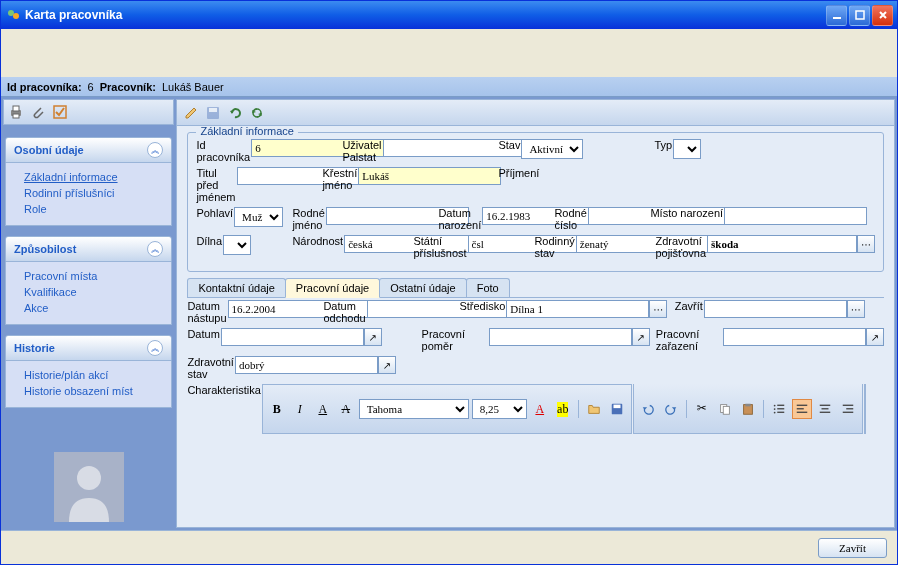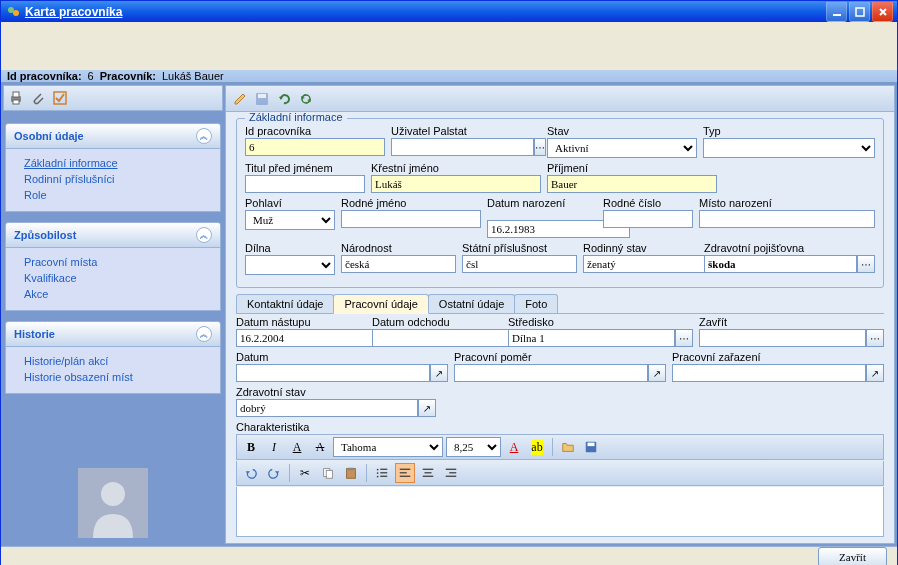--- a/index.html
+++ b/index.html
@@ -1,20 +1,20 @@
 <!DOCTYPE html>
 <html><head>
 <meta charset="utf-8">
 <style>
   * { box-sizing: border-box; margin: 0; padding: 0; }
   body { font-family: Tahoma, sans-serif; font-size: 11px; background: #ece9d8; overflow: hidden; }
   
   .window { width: 898px; height: 565px; border: 1px solid #0831d9; background: #ece9d8; display: flex; flex-direction: column; }
   
-  .titlebar { height: 28px; background: linear-gradient(to bottom, #3c8cf0 0%, #0f5de6 50%, #0831d9 100%); display: flex; align-items: center; padding: 0 4px; color: white; text-decoration: underline; }
+  .titlebar { height: 28px; background: linear-gradient(to bottom, #3c8cf0 0%, #0f5de6 50%, #0831d9 100%); display: flex; align-items: center; padding: 0 4px; color: white; }
   .titlebar-icon { width: 16px; height: 16px; margin-right: 4px; }
   .titlebar-text { flex: 1; font-weight: bold; font-size: 12px; }
   .titlebar-btns { display: flex; gap: 2px; }
   .titlebar-btn { width: 21px; height: 21px; border-radius: 3px; display: flex; align-items: center; justify-content: center; font-weight: bold; cursor: pointer; }
   .btn-min, .btn-max { background: linear-gradient(to bottom, #6fa8f5, #2b6ad6); border: 1px solid #fff3; }
   .btn-close { background: linear-gradient(to bottom, #f07460, #d62f0a); border: 1px solid #fff3; color: white; }
   
   .infobar { height: 20px; background: linear-gradient(to bottom, #b8d0f0, #a6c3eb); border-bottom: 1px solid #7a9cc7; display: flex; align-items: center; padding: 0 6px; gap: 6px; margin-top: 48px; }
   .infobar b { font-weight: bold; }
   
@@ -38,21 +38,21 @@
   .content { flex: 1; background: #e4ecf7; border: 1px solid #99b4d8; display: flex; flex-direction: column; }
   .content-toolbar { height: 26px; background: linear-gradient(to bottom, #e4ecf7, #c5d6ed); border-bottom: 1px solid #99b4d8; display: flex; align-items: center; padding: 0 6px; gap: 6px; }
   .content-toolbar .ico { width: 16px; height: 16px; cursor: pointer; }
   
   .form-area { flex: 1; padding: 6px 10px; overflow: auto; }
   
   .fieldset { border: 1px solid #99b4d8; border-radius: 3px; padding: 6px 8px 8px 8px; margin-bottom: 6px; position: relative; }
   .fieldset-legend { position: absolute; top: -8px; left: 8px; background: #e4ecf7; padding: 0 4px; color: #15428b; font-size: 11px; }
   
   .form-row { display: flex; gap: 6px; margin-bottom: 4px; }
-  .form-cell { display: flex; flex-direction: column; gap: 1px; }
+  .form-cell { display: flex; flex-direction: row; gap: 1px; }
   .form-cell label { font-size: 11px; color: #000; }
   .form-cell .input-wrap { display: flex; }
   .form-cell input, .form-cell select { border: 1px solid #7a9cc7; font-size: 11px; padding: 1px 3px; height: 18px; background: white; font-family: Tahoma; }
   .form-cell select { height: 20px; }
   .yellow-bg { background: #ffffcc !important; }
   .btn-lookup { width: 18px; height: 18px; border: 1px solid #7a9cc7; background: linear-gradient(to bottom, #fff, #d6e3f2); font-size: 10px; cursor: pointer; display: flex; align-items: center; justify-content: center; }
   
   .tabs { display: flex; border-bottom: 1px solid #99b4d8; margin-bottom: 2px; }
   .tab { padding: 3px 10px; border: 1px solid #99b4d8; border-bottom: none; background: #d6e3f2; margin-right: -1px; cursor: pointer; border-radius: 3px 3px 0 0; }
   .tab.active { background: #fff8dc; border-bottom: 1px solid #fff8dc; margin-bottom: -1px; position: relative; }
@@ -236,37 +236,36 @@
             <div class="form-cell" style="width:120px">
               <label>Titul před jménem</label>
               <input value="" style="">
             </div>
             <div class="form-cell" style="width:170px">
               <label>Křestní jméno</label>
               <input class="yellow-bg" value="Lukáš" style="">
             </div>
             <div class="form-cell" style="width:170px">
               <label>Příjmení</label>
-              <input class="yellow-bg" value="Bauer" style="">
             </div>
           </div>
 
           <div class="form-row">
             <div class="form-cell" style="width:90px">
               <label>Pohlaví</label>
               <select><option>Muž</option></select>
             </div>
             <div class="form-cell" style="width:140px">
               <label>Rodné jméno</label>
               <input value="" style="">
             </div>
             <div class="form-cell" style="width:110px">
               <label>Datum narození</label>
               <div class="input-wrap">
-                  <input style="flex: 1 1 0%; margin-top: 10px;" value="16.2.1983">
+                  <input style="flex: 1 1 0%;" value="16.2.1983">
                   <div class="btn-lookup">▾</div>
                 </div>
             </div>
             <div class="form-cell" style="width:90px">
               <label>Rodné číslo</label>
               <input value="" style="">
             </div>
             <div class="form-cell" style="flex:1">
               <label>Místo narození</label>
               <input value="" style="">

